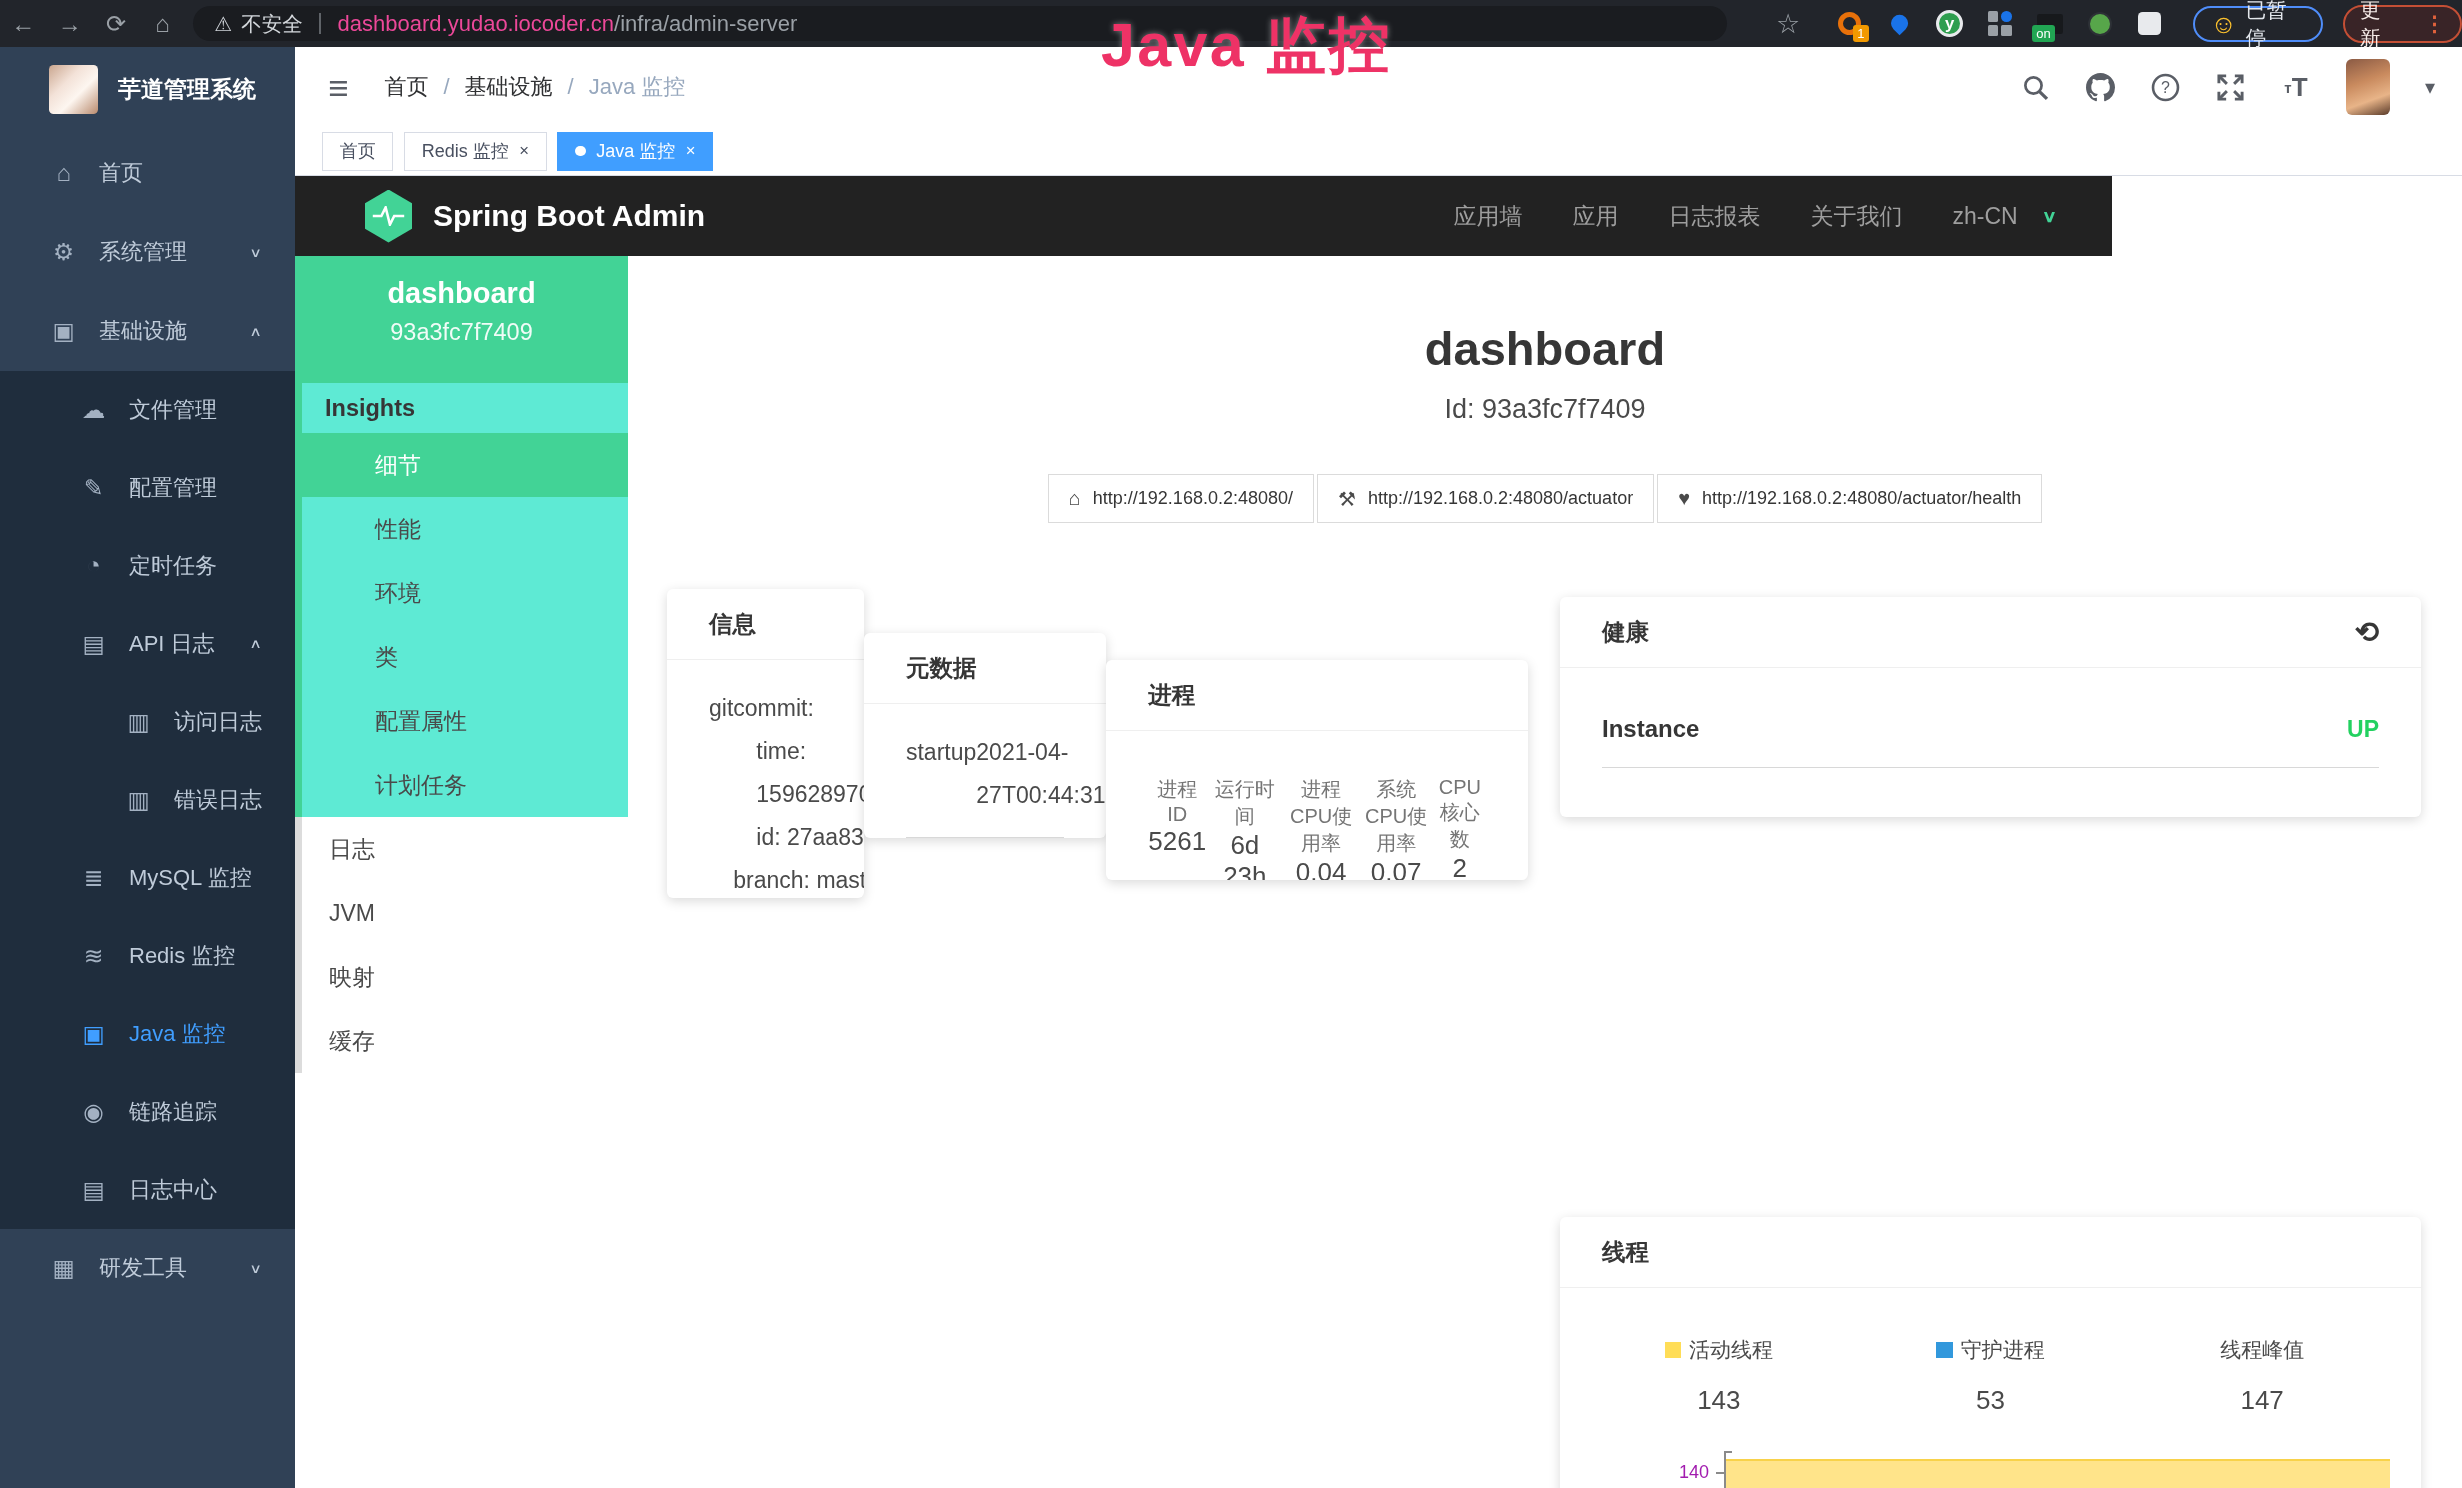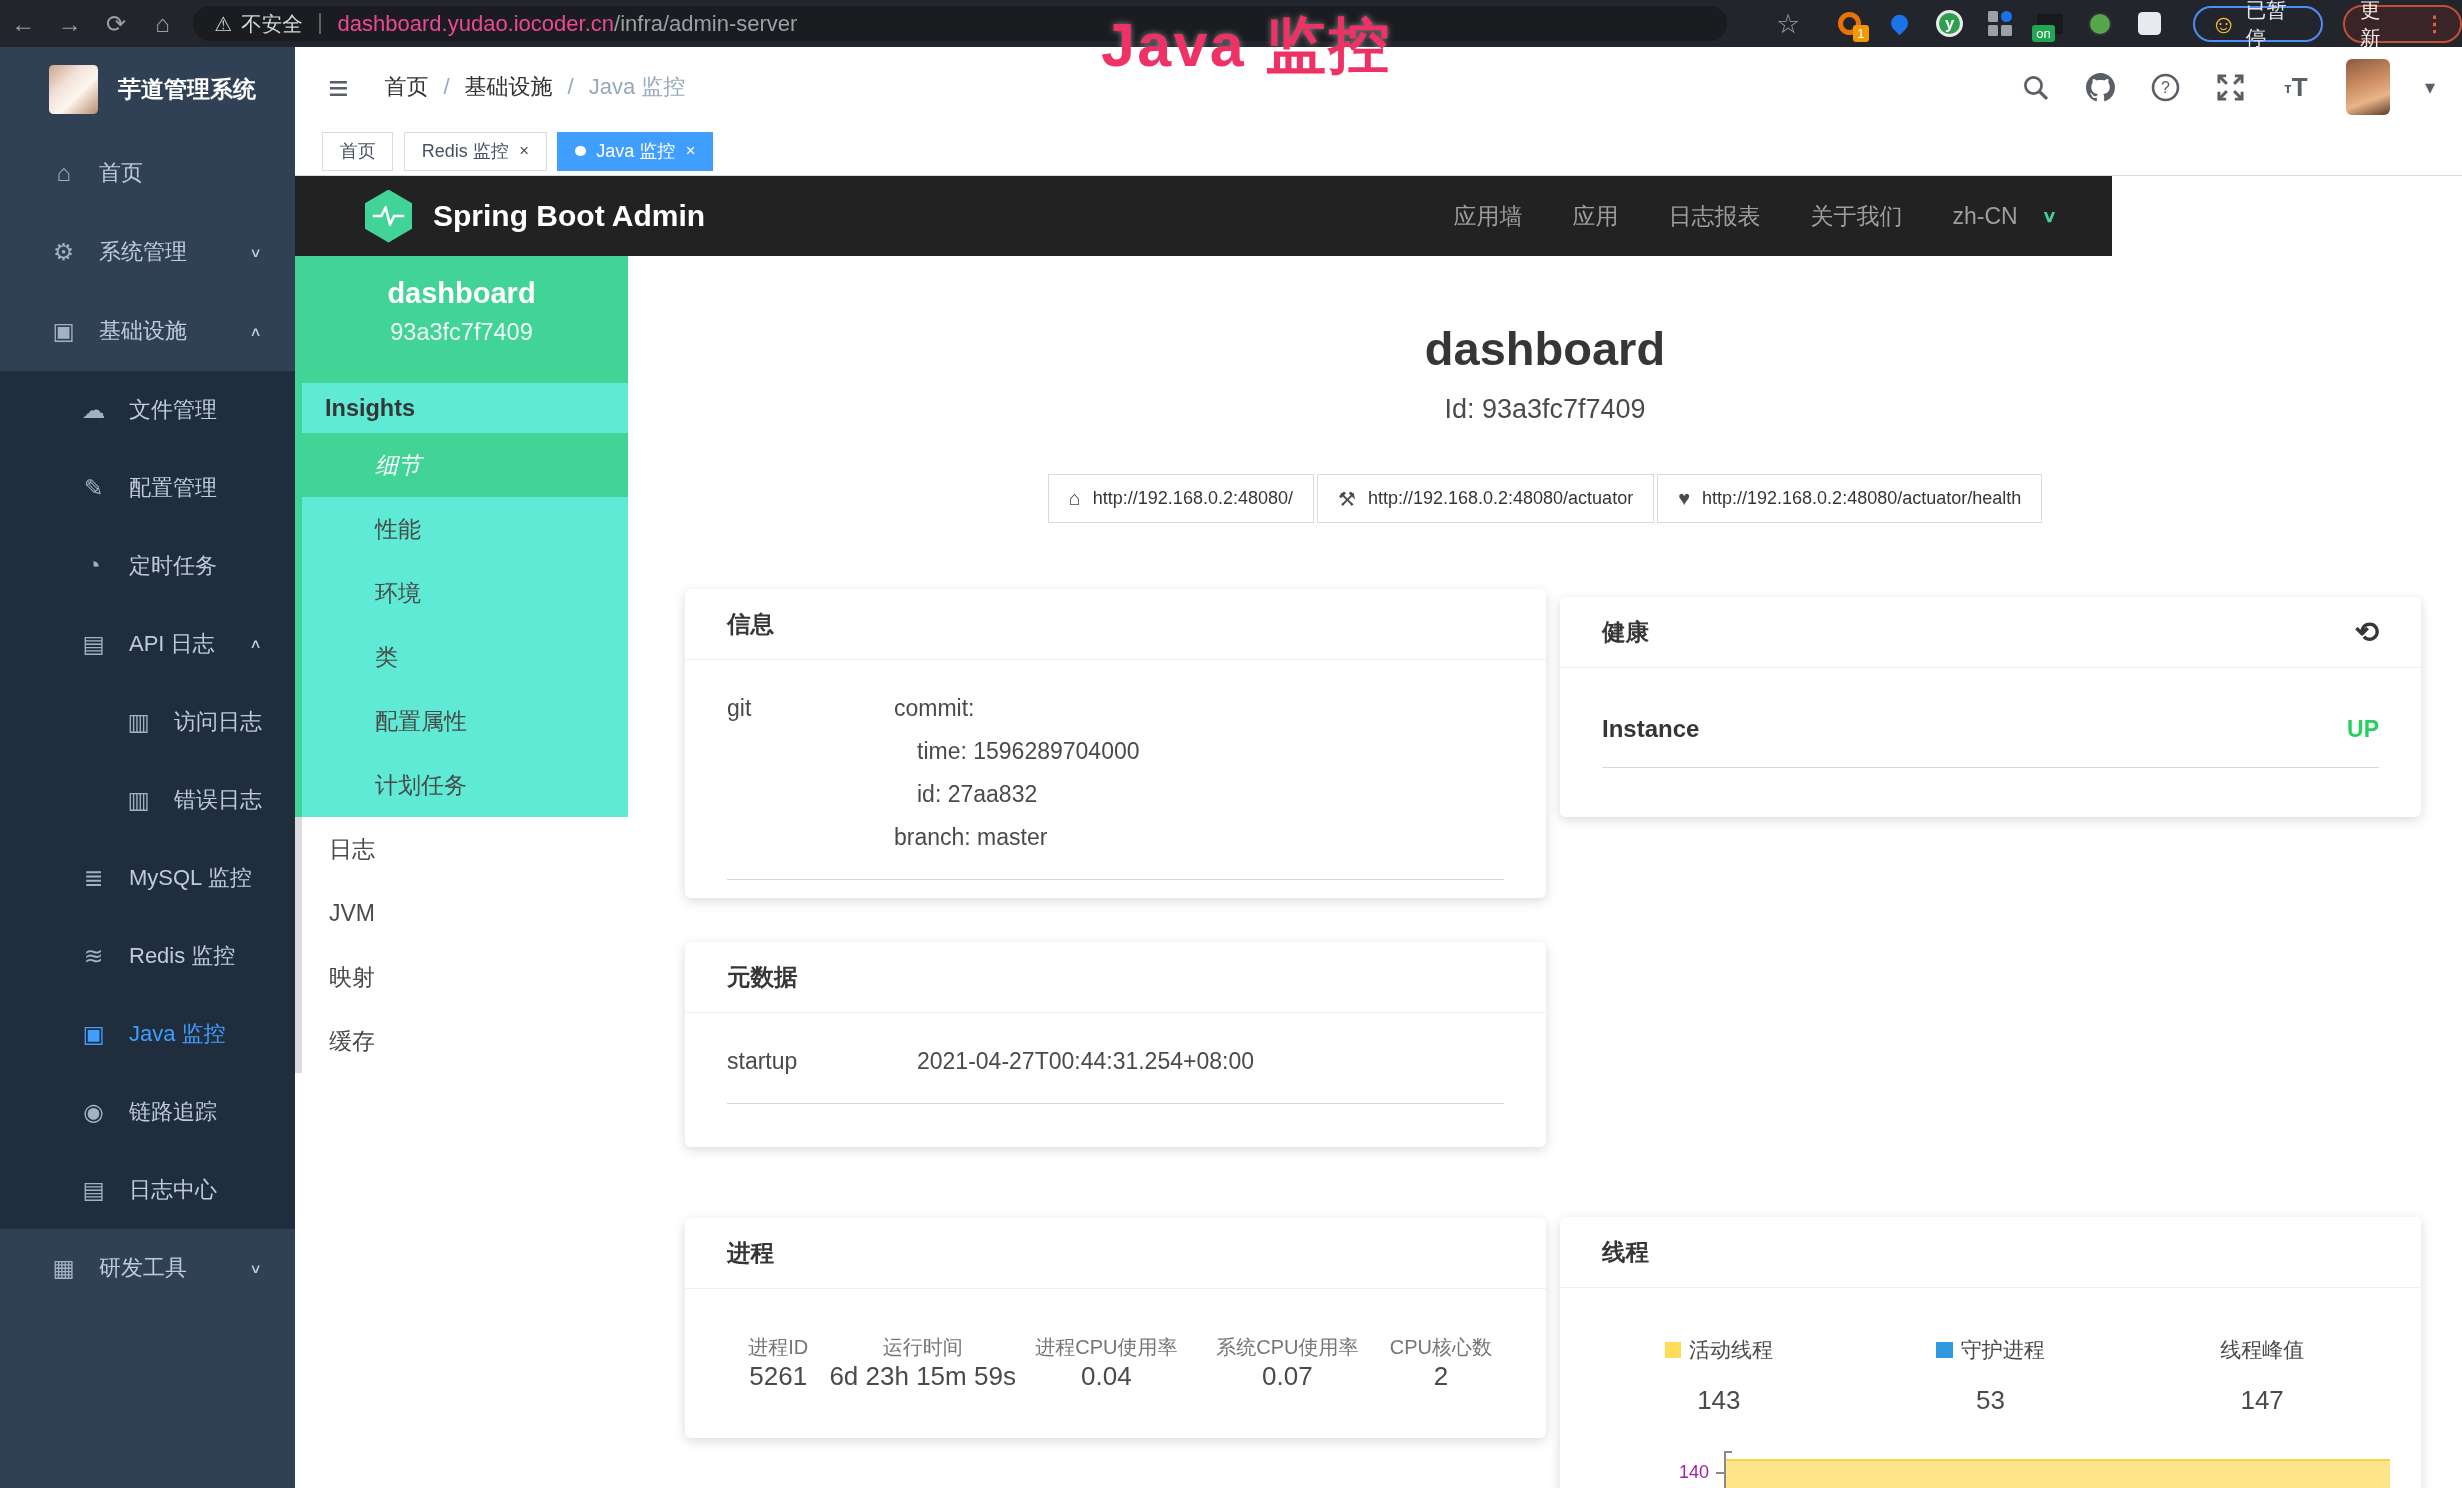--- a/index.html
+++ b/index.html
@@ -94,34 +94,34 @@
   .locale .chev{color:#42d396;font-weight:700;font-size:21px;transform:scaleY(.8);}
 
   
   .sba-side{position:absolute;left:295px;top:256px;width:333px;z-index:2;background:#fff;}
   .instance-head{height:127px;background:#42d396;color:#fff;text-align:center;padding-top:21px;}
   .instance-name{font-size:29px;font-weight:700;}
   .instance-id{font-size:23.5px;color:rgba(255,255,255,.92);margin-top:9px;}
   .side-group{background:#5eead4;border-left:7.6px solid #42d396;}
   .group-title{height:50px;line-height:50px;padding-left:23px;font-size:23.5px;font-weight:700;color:#363636;}
   .sba-item{height:64px;line-height:64px;padding-left:73px;font-size:23px;color:#4a4a4a;}
-  .sba-item.active{background:#42d396;color:#fff;font-style:italic;}
+  .sba-item.active{background:#42d396;color:#fff;}
   .plain-items{border-left:7.6px solid #dcdcdc;background:#fff;}
   .plain-items .sba-item{padding-left:27px;}
 
   
   .content{position:absolute;left:628px;top:256px;width:1834px;height:1232px;background:#fff;overflow:hidden;}
   .page-title{margin-top:65px;text-align:center;font-size:47px;font-weight:600;color:#363636;}
   .page-id{margin-top:18px;text-align:center;font-size:27px;color:#4a4a4a;}
   .links{display:flex;justify-content:center;gap:3px;margin-top:49px;}
   .link-btn{height:49px;border:0.8px solid #dbdbdb;background:#fff;display:flex;align-items:center;
     gap:12px;padding:0 20px;font-size:18px;color:#363636;}
   .link-ic{font-size:20px;color:#4a4a4a;}
 
-  .col-left{position:absolute;left:57px;top:333px;width:861px;display:flex;flex-direction:column;}
+  .col-left{position:absolute;left:39px;top:333px;width:861px;display:flex;flex-direction:row;}
   .col-right{position:absolute;left:932px;top:341px;width:861px;display:flex;flex-direction:column;}
   .card{background:#fff;border-radius:6px;box-shadow:0 3px 12px rgba(0,0,0,.15);overflow:hidden;}
   .card-head{display:flex;align-items:center;justify-content:space-between;height:71px;padding:0 42px;
     border-bottom:1.5px solid #efefef;font-size:23.5px;font-weight:700;color:#363636;}
   .card-body{padding:27px 42px 0 42px;}
   .hist-ic{font-size:29px;font-weight:700;color:#363636;}
 
   .kv{display:flex;border-bottom:0.8px solid #d8d8d8;padding-bottom:20px;}
   .kv .k{width:167px;font-size:23px;color:#4a4a4a;line-height:43px;}
   .kv .v{flex:1;font-size:23px;color:#4a4a4a;line-height:43px;}

